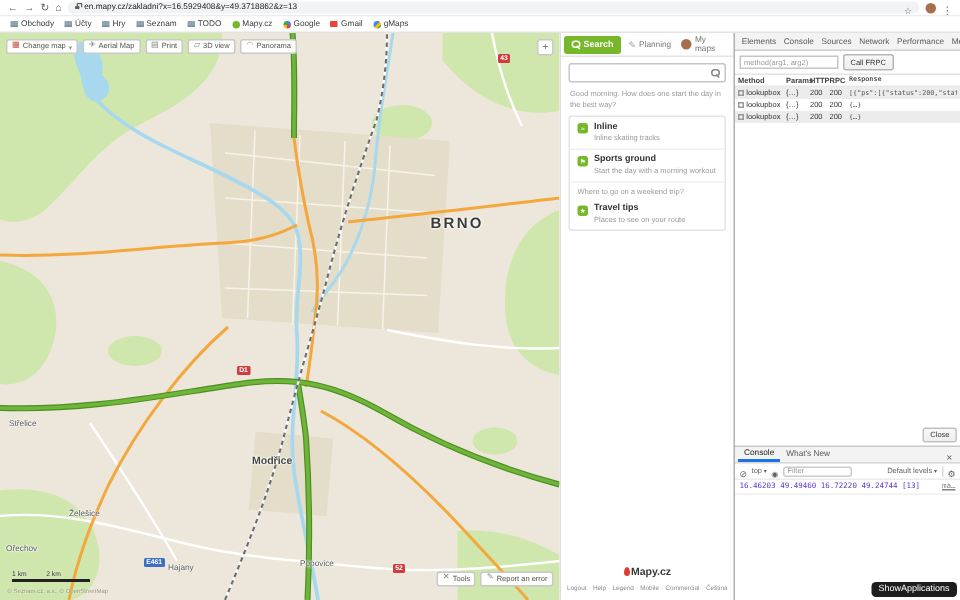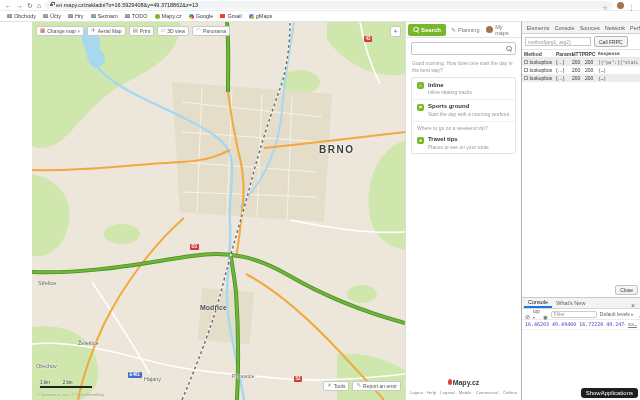--- a/index.html
+++ b/index.html
@@ -24,21 +24,21 @@
   .bm[data-icon=folder]::before { background:#90a4ae; box-shadow:0 -1px 0 0 #78909c inset; }
   .bm[data-icon=mapycz]::before { background:#76b82a; border-radius:50%; height:5px; }
   .bm[data-icon=google]::before { background:conic-gradient(#4285f4 0 25%,#ea4335 0 50%,#fbbc05 0 75%,#34a853 0); border-radius:50%; height:5px; }
   .bm[data-icon=gmail]::before { background:#ea4335; height:4px; }
   .bm[data-icon=gmaps]::before { background:linear-gradient(135deg,#4285f4 0 50%,#fbbc05 50% 75%,#34a853 75%); border-radius:50%; height:5px; }
 
   
   .content { display:flex; height:378px; }
 
   
-  .map-area { width:373px; position:relative; overflow:hidden; background:#ece7da; flex:none;margin-left:32px; }
+  .map-area { width:373px; position:relative; overflow:hidden; background:#ece7da; flex:none; }
   .map-svg { position:absolute; inset:0; }
   .overlay { position:absolute; inset:0; pointer-events:none; }
   .map-label { position:absolute; white-space:nowrap; text-shadow:0 0 2px #fff,0 0 2px #fff,0 0 1px #fff; }
   .map-label.city { font-size:10px; font-weight:bold; letter-spacing:1.5px; color:#3a3a3a; }
   .map-label.town { font-size:7px; font-weight:bold; color:#474747; }
   .map-label.village { font-size:5.5px; color:#5a5a5a; }
   .shield { position:absolute; color:#fff; font-size:4.5px; font-weight:bold; line-height:1.3; padding:0 1.5px; border-radius:1px; }
 
   .map-toolbar { position:absolute; top:4px; left:4px; display:flex; gap:3px; }
   .mbtn { background:rgba(255,255,255,.95); border:1px solid #c9c9c9; border-radius:2px; height:10px; display:flex; align-items:center; gap:2px; padding:0 3px; font-size:5px; color:#555; cursor:pointer; white-space:nowrap; }

